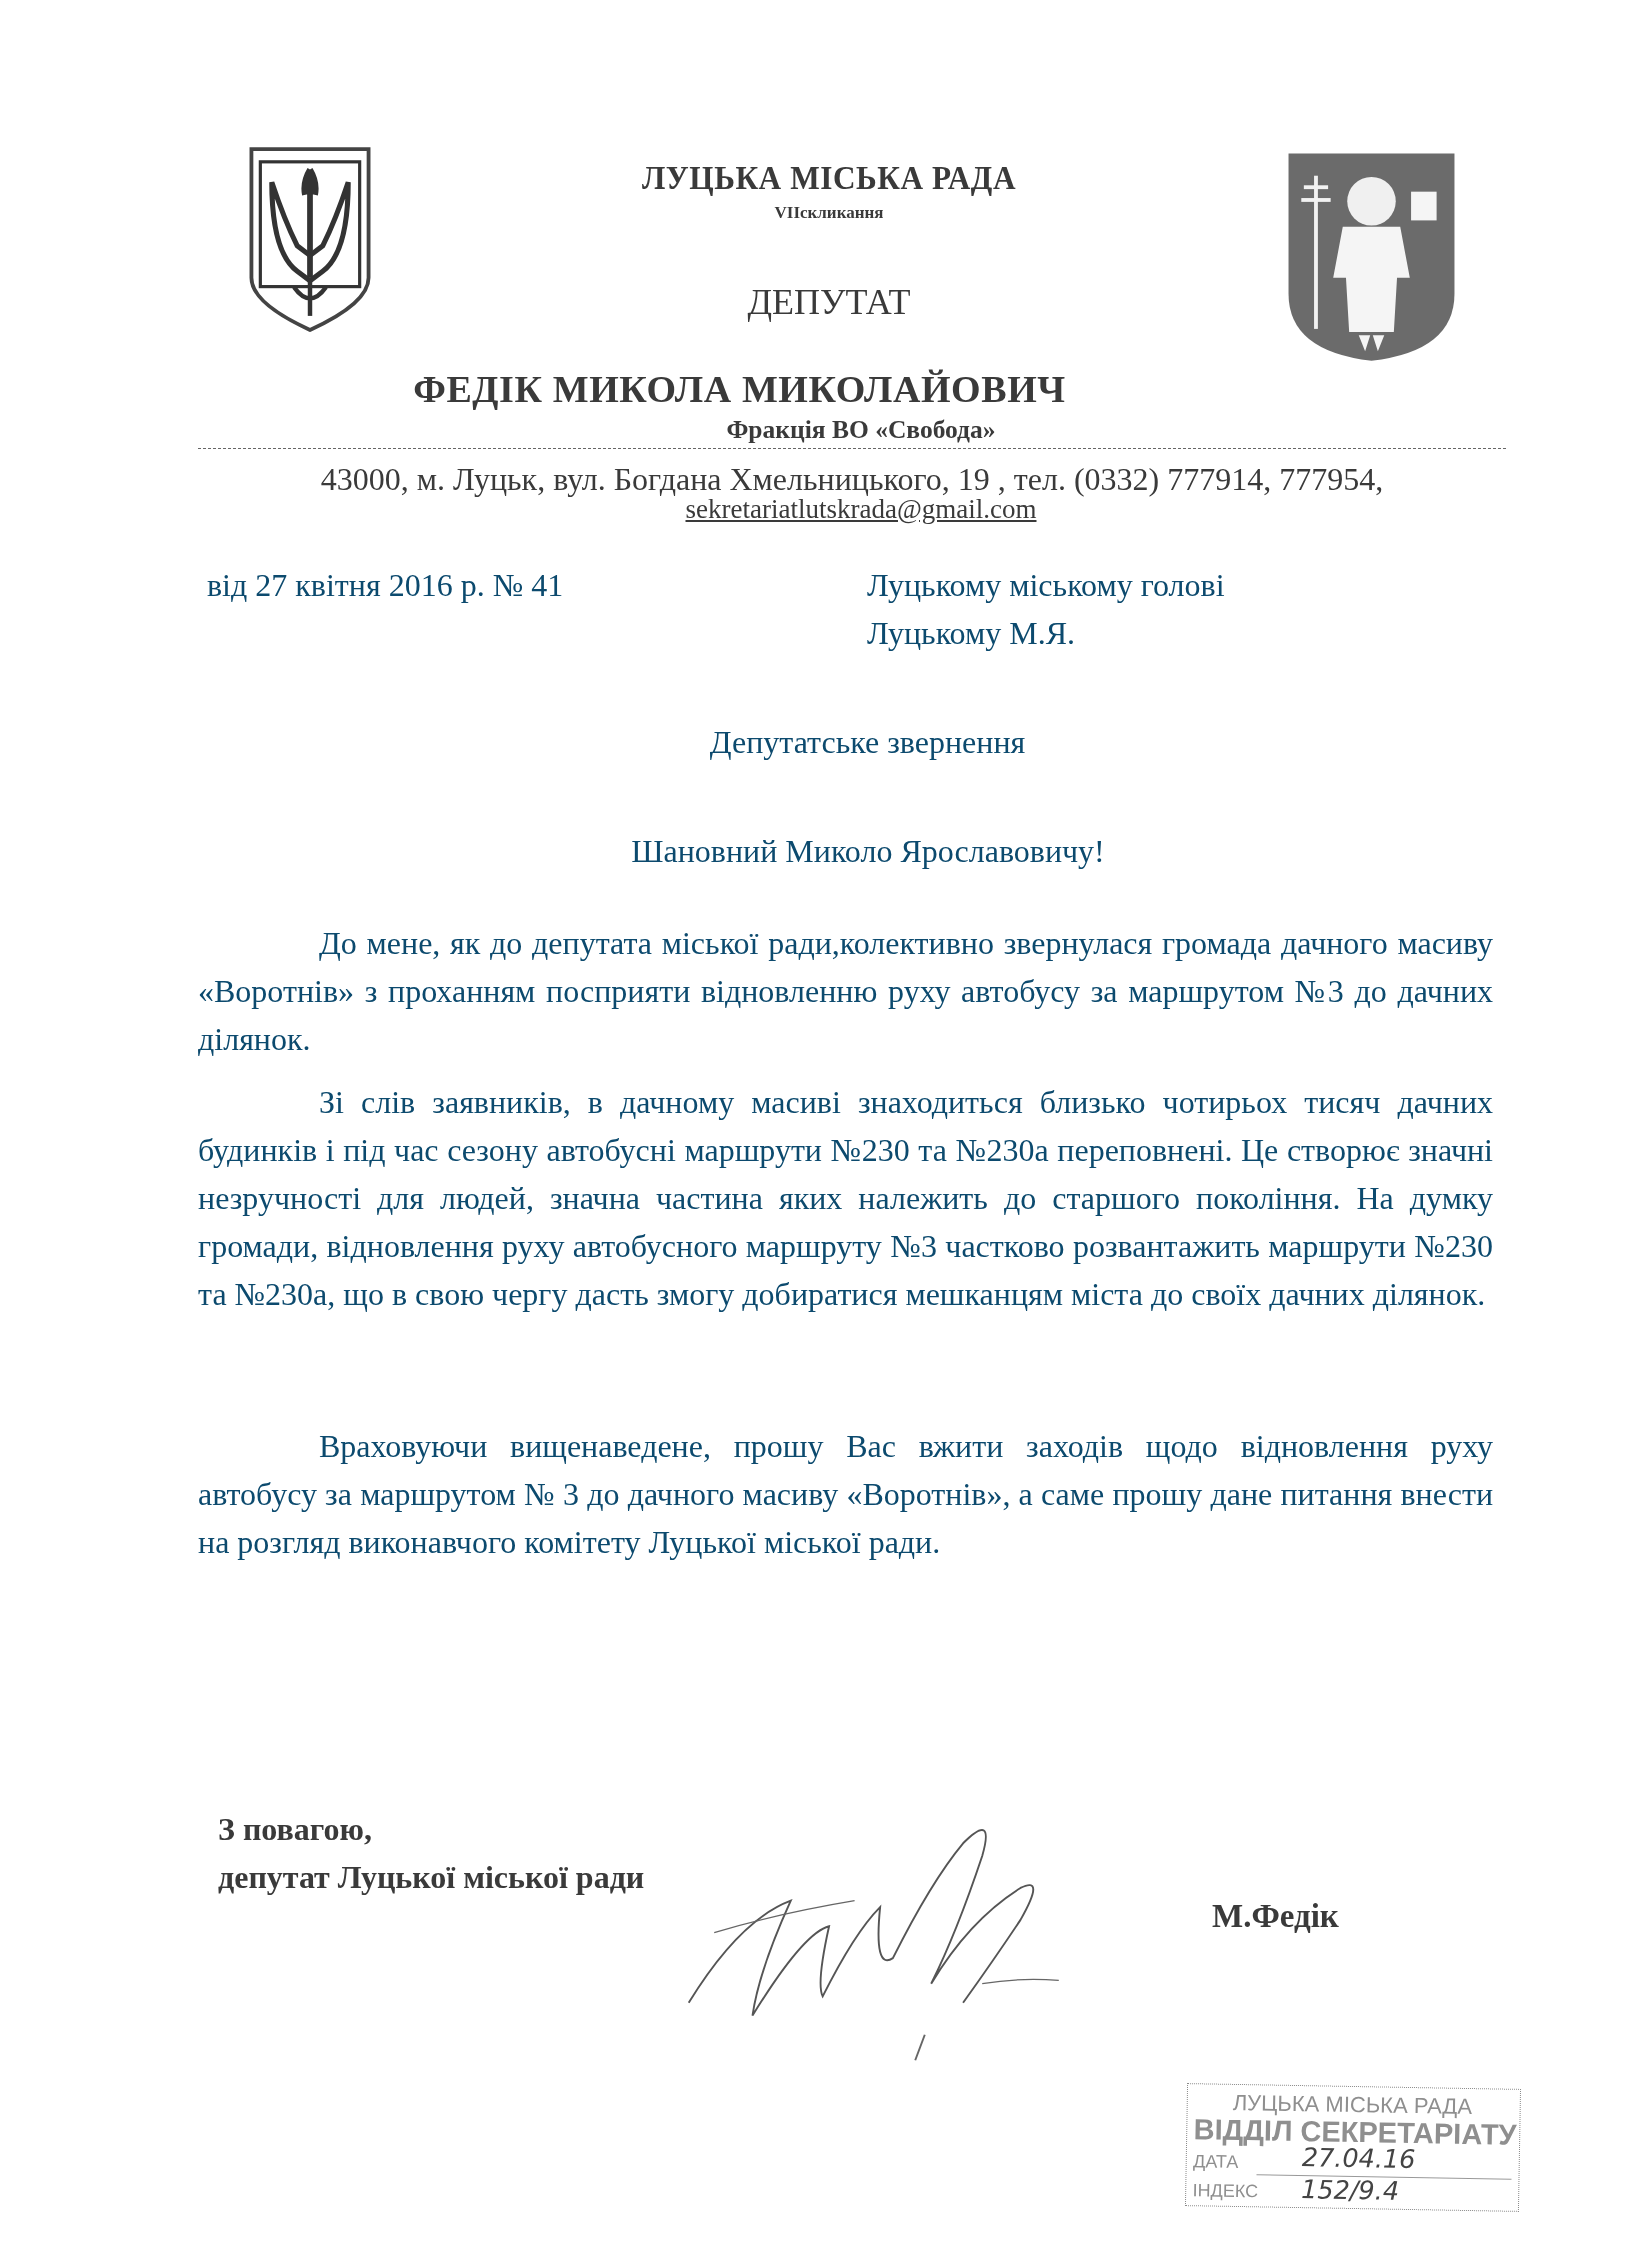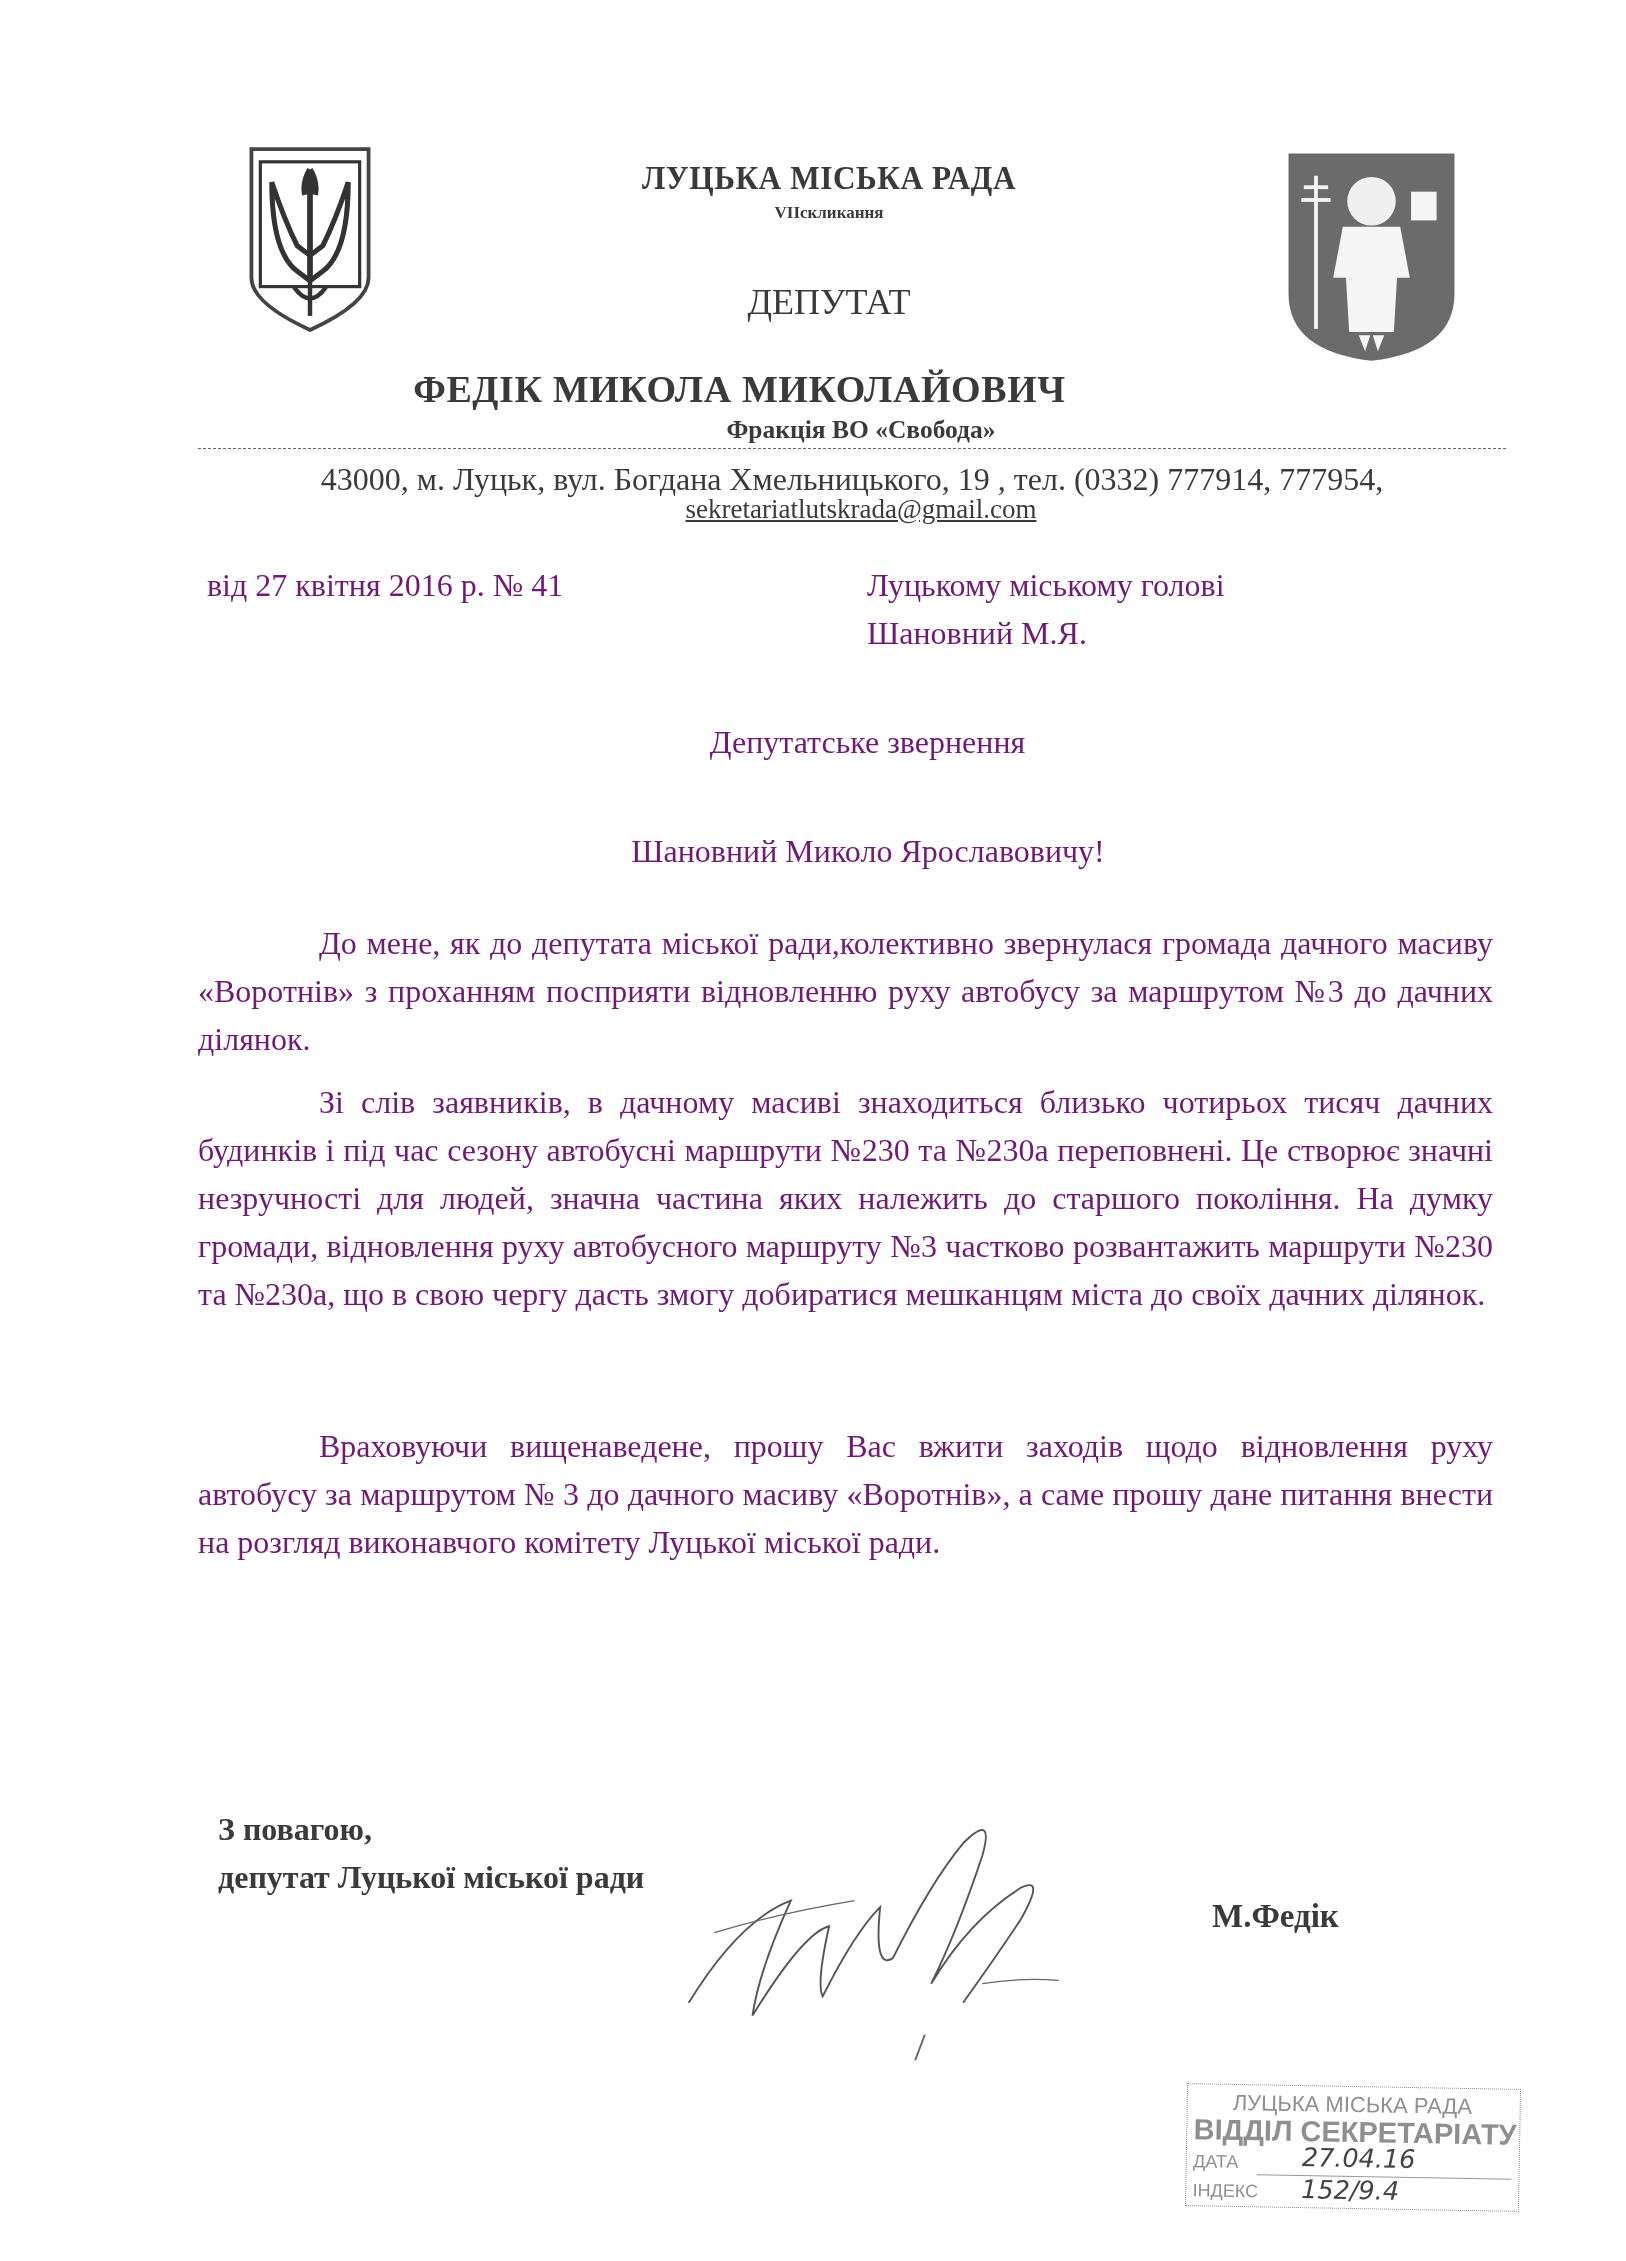--- a/index.html
+++ b/index.html
@@ -9,21 +9,21 @@
   .center { text-align: center; }
   .head-title { left: 574px; top: 159px; width: 510px; font-size: 34px; font-weight: bold; letter-spacing: 0.6px; transform: scaleX(0.92); }
   .head-sub { left: 574px; top: 203px; width: 510px; font-size: 17px; font-weight: bold; }
   .head-deputy { left: 574px; top: 281px; width: 510px; font-size: 36px; }
   .head-name { left: 357px; top: 367px; width: 765px; font-size: 38px; font-weight: bold; letter-spacing: 0.6px; }
   .head-faction { left: 574px; top: 415px; width: 574px; font-size: 25.5px; font-weight: bold; }
   .rule { left: 198px; top: 448px; width: 1308px; height: 0; border-top: 1.9px dashed #666; }
   .addr { left: 182px; top: 461px; width: 1340px; font-size: 32px; }
   .email { left: 191px; top: 494px; width: 1340px; font-size: 27px; }
   .email span { text-decoration: underline; }
-  .body-text { font-size: 32px; line-height: 48px; color: #701a75; }
+  .body-text { font-size: 32px; line-height: 48px; color: #0c4a6e; }
   .date { left: 207px; top: 561px; }
   .addressee { left: 867px; top: 561px; font-family: Liberation Serif, serif; }
   .doc-type { left: 574px; top: 718px; width: 587px; }
   .salutation { left: 447px; top: 810px; width: 842px; margin-top: 17px; }
   .para { left: 198px; width: 1295px; text-align: justify; text-indent: 121px; }
   .p1 { top: 919px; }
   .p2 { top: 1078px; }
   .p3 { top: 1422px; }
   .closing { left: 198px; top: 1805px; font-size: 32px; font-weight: bold; line-height: 48px; margin-left: 20px; }
   .signer { left: 1212px; top: 1898px; font-size: 33px; font-weight: bold; }
@@ -69,21 +69,21 @@
 <div class="abs head-deputy center">ДЕПУТАТ</div>
 <div class="abs head-name center">ФЕДІК МИКОЛА МИКОЛАЙОВИЧ</div>
 <div class="abs head-faction center">Фракція ВО «Свобода»</div>
 <div class="abs rule"></div>
 <div class="abs addr center">43000, м. Луцьк, вул. Богдана Хмельницького, 19 , тел. (0332) 777914, 777954,</div>
 <div class="abs email center"><span>sekretariatlutskrada@gmail.com</span></div>
 
 <div class="abs body-text date">від 27 квітня 2016 р. № 41</div>
 <div class="abs body-text addressee">
   <div>Луцькому міському голові</div>
-  <div>Шановний М.Я.</div>
+  <div>Луцькому М.Я.</div>
 </div>
 
 <div class="abs body-text doc-type center">Депутатське звернення</div>
 <div class="abs body-text salutation center">Шановний Миколо Ярославовичу!</div>
 
 <div class="abs body-text para p1">До мене, як до депутата міської ради,колективно звернулася громада дачного масиву «Воротнів» з проханням посприяти відновленню руху автобусу за маршрутом №3 до дачних ділянок.</div>
 <div class="abs body-text para p2">Зі слів заявників, в дачному масиві знаходиться близько чотирьох тисяч дачних будинків і під час сезону автобусні маршрути №230 та №230а переповнені. Це створює значні незручності для людей, значна частина яких належить до старшого покоління. На думку громади, відновлення руху автобусного маршруту №3 частково розвантажить маршрути №230 та №230а, що в свою чергу дасть змогу добиратися мешканцям міста до своїх дачних ділянок.</div>
 <div class="abs body-text para p3">Враховуючи вищенаведене, прошу Вас вжити заходів щодо відновлення руху автобусу за маршрутом № 3 до дачного масиву «Воротнів», а саме прошу дане питання внести на розгляд виконавчого комітету Луцької міської ради.</div>
 
 <div class="abs closing">

